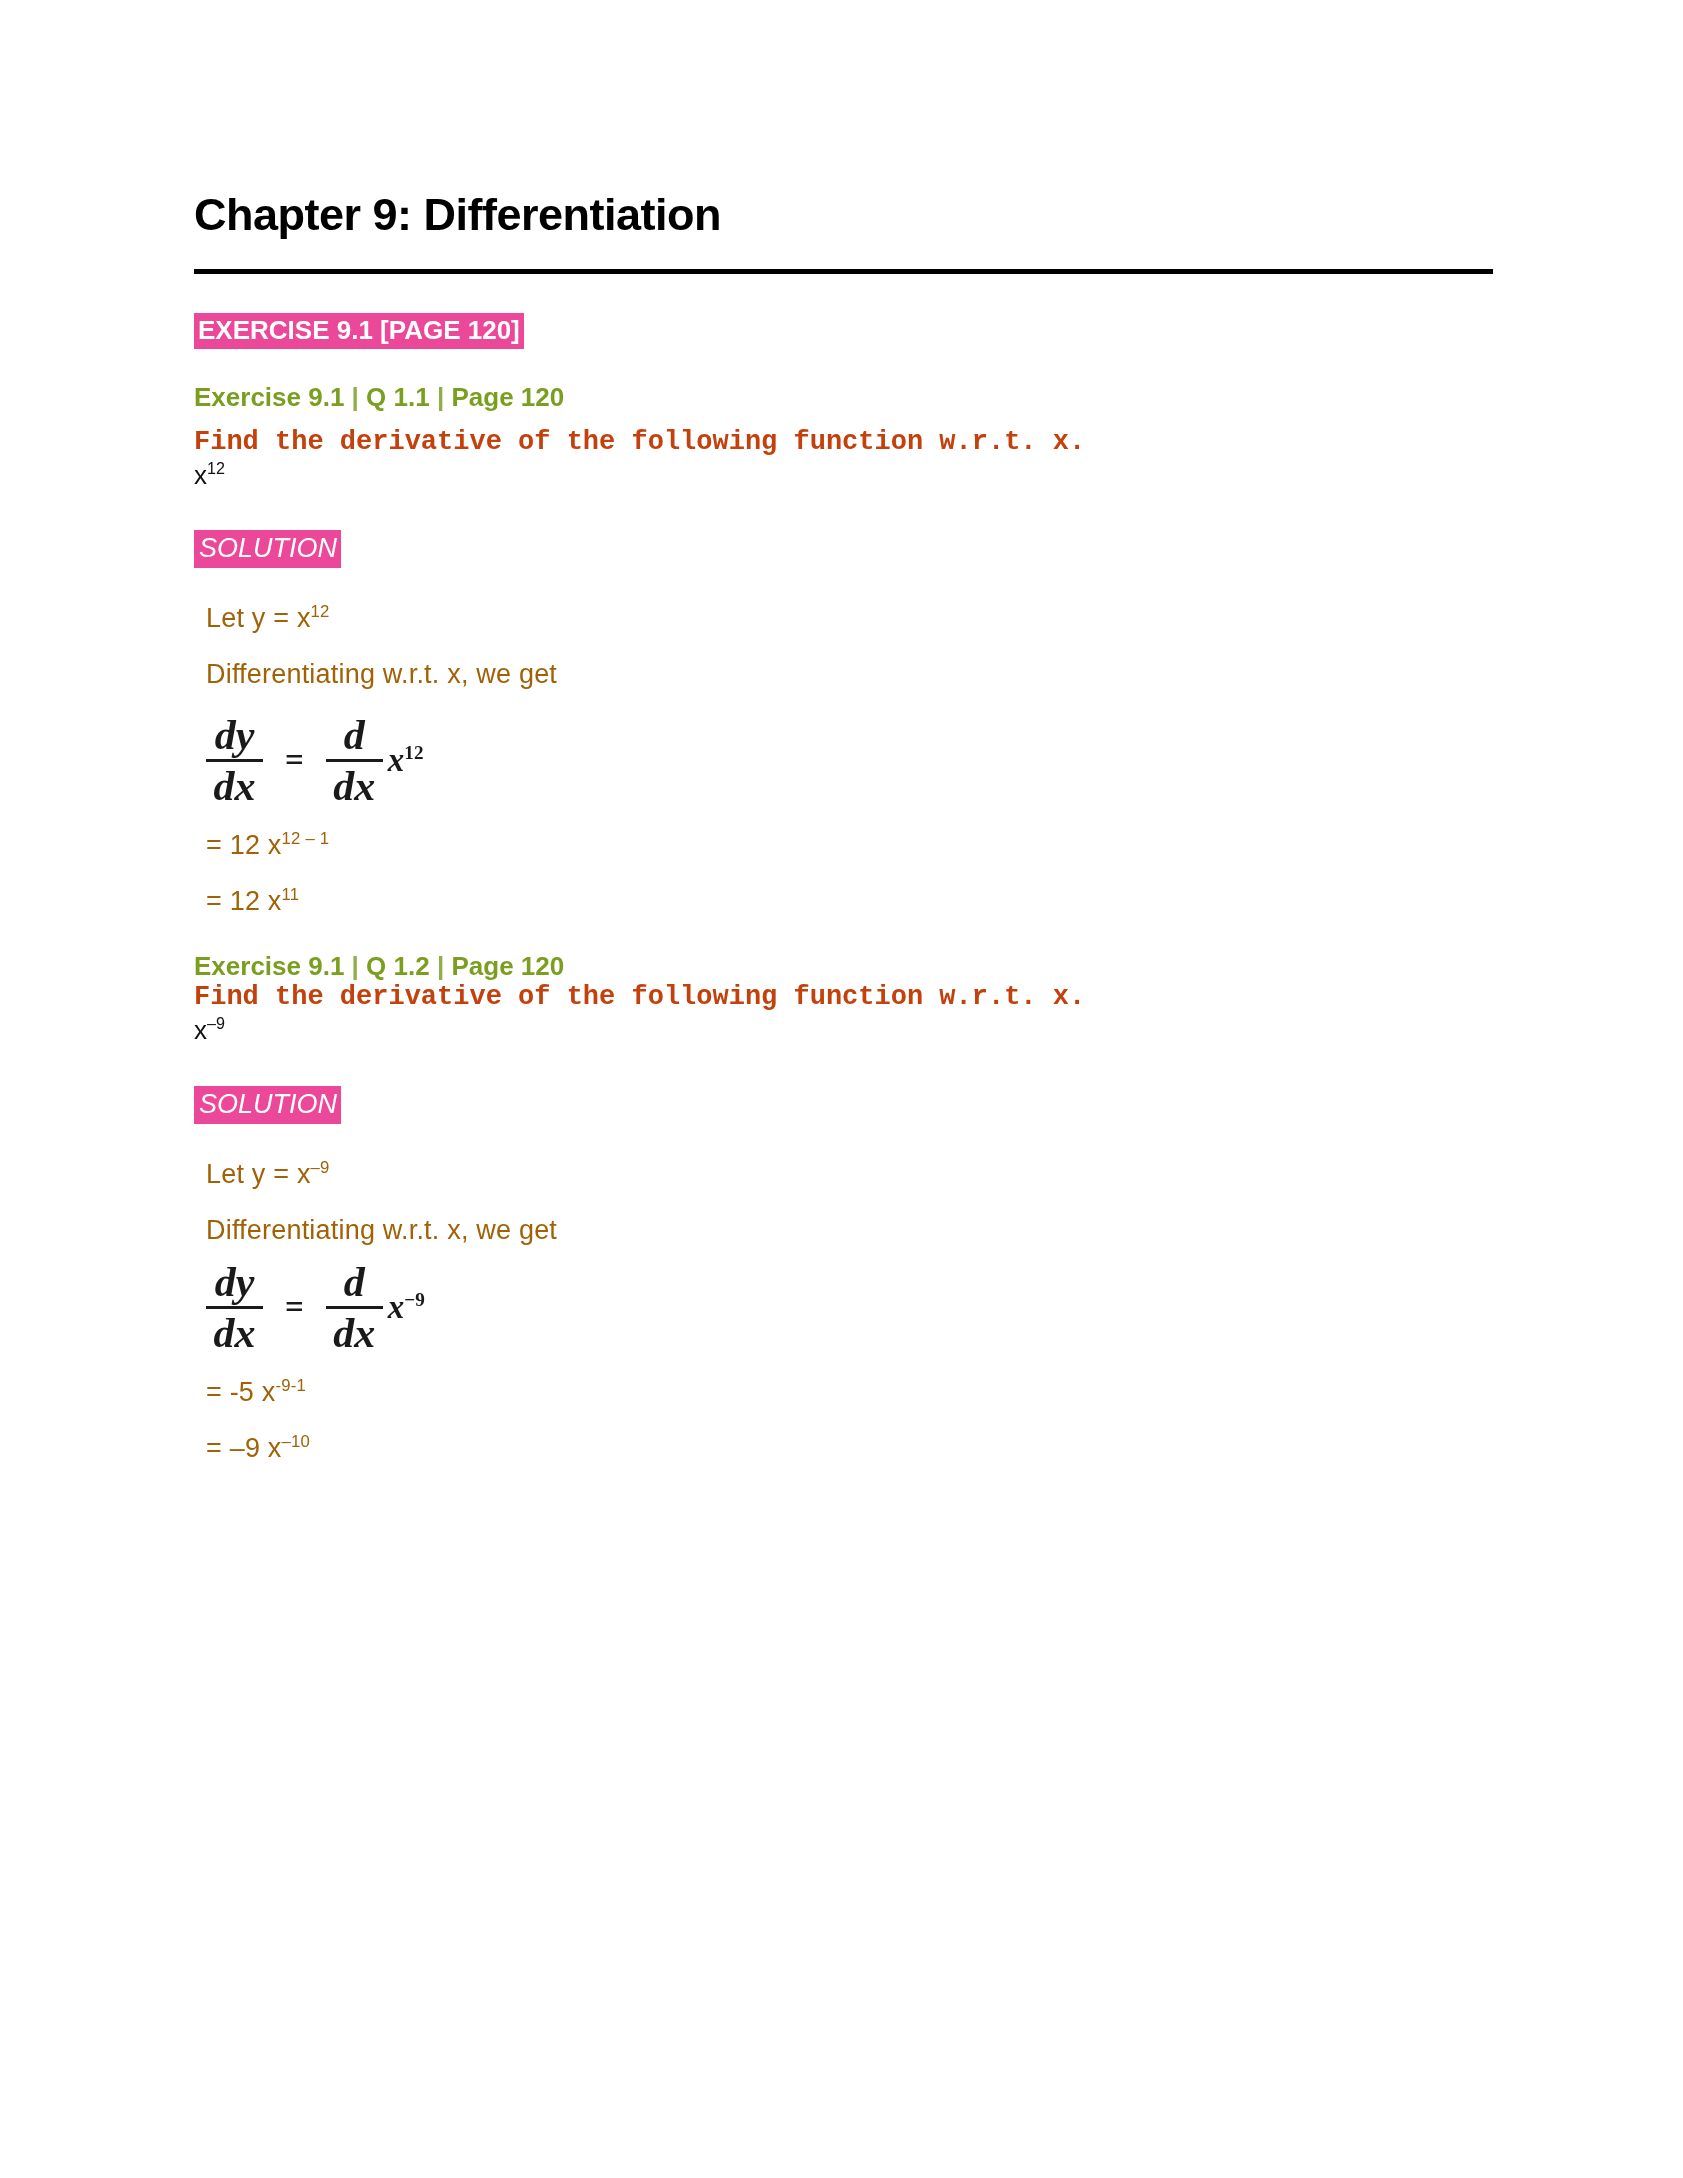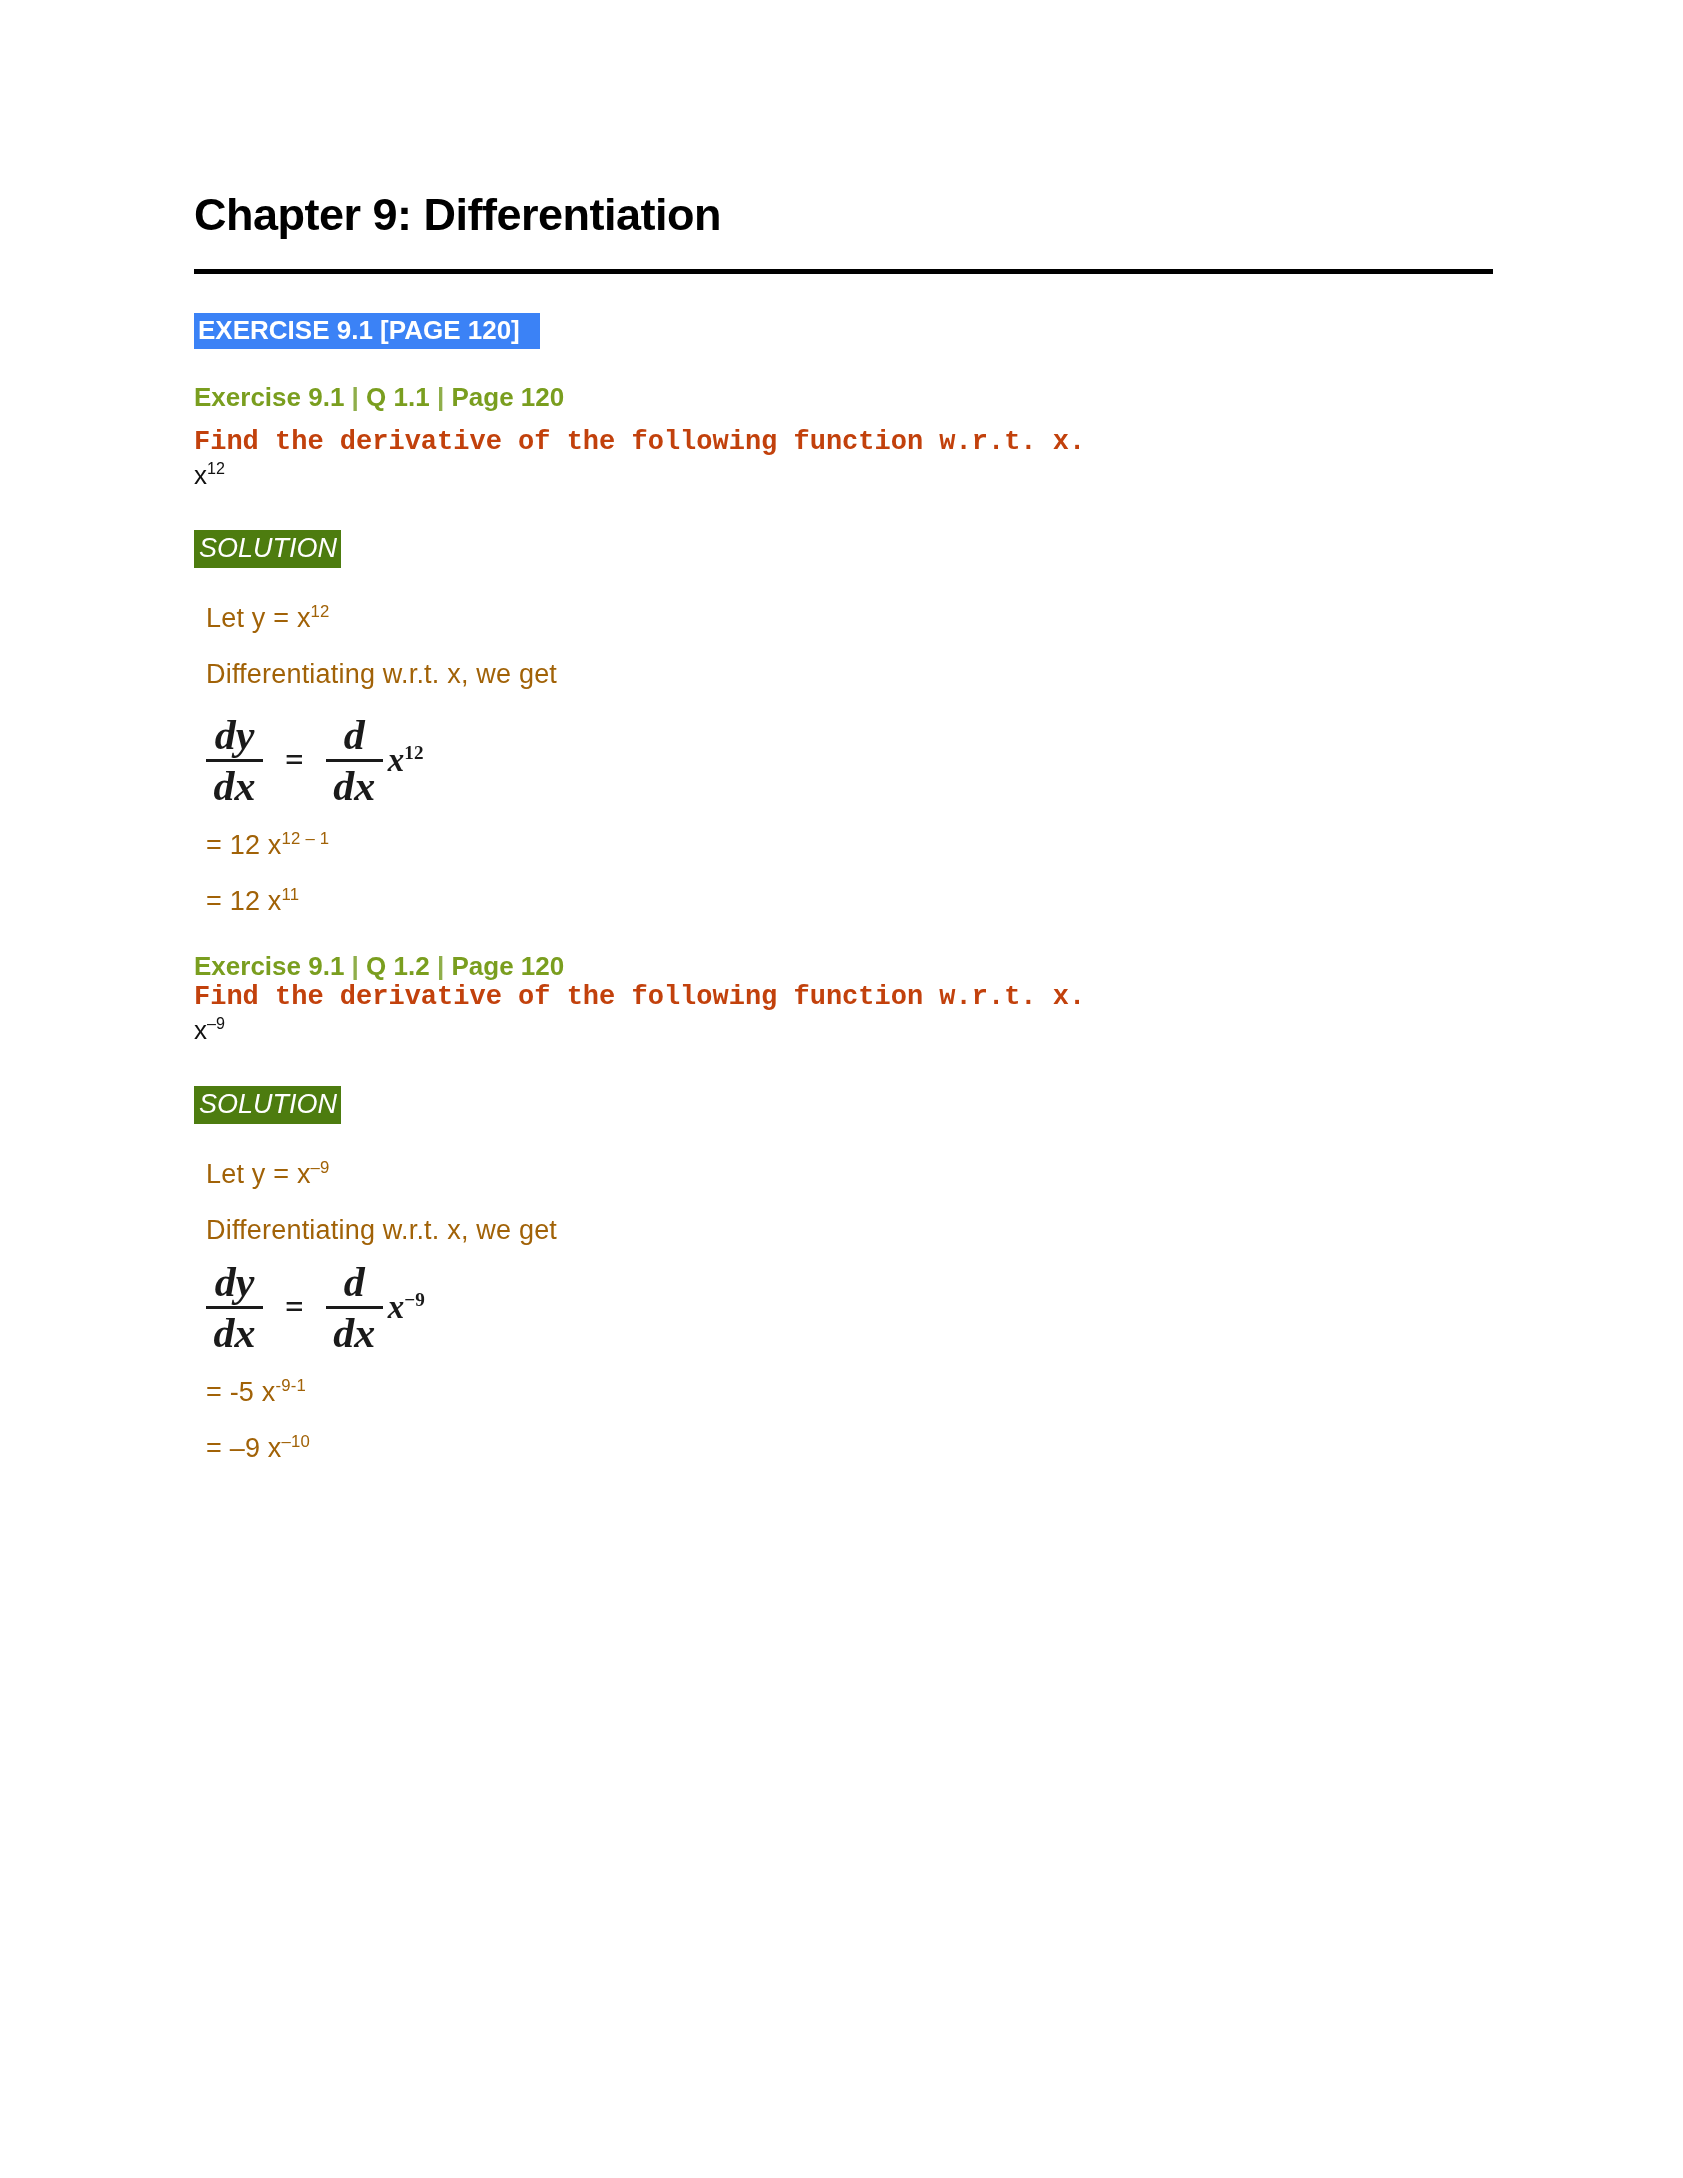--- a/index.html
+++ b/index.html
@@ -56,32 +56,32 @@
     line-height: 0;
   }
 
   
   .hl-block {
     margin-top: 39px;
     display: block;
   }
   .hl {
     display: inline-block;
-    background: #3b82f6;
+    background: #ec4899;
     color: #ffffff;
-    padding: 4px 20px 5px 4px;
+    padding: 4px 4px 5px 4px;
     font-family: "Liberation Sans", sans-serif;
     font-weight: bold;
     font-size: 26px;
     line-height: 1.05;
     letter-spacing: 0px;
   }
   .hl-solution {
     display: inline-block;
-    background: #4d7c0f;
+    background: #ec4899;
     color: #ffffff;
     padding: 4px 4px 6px 5px;
     font-family: "Liberation Sans", sans-serif;
     font-style: italic;
     font-weight: normal;
     font-size: 27px;
     line-height: 1.05;
   }
 
   

